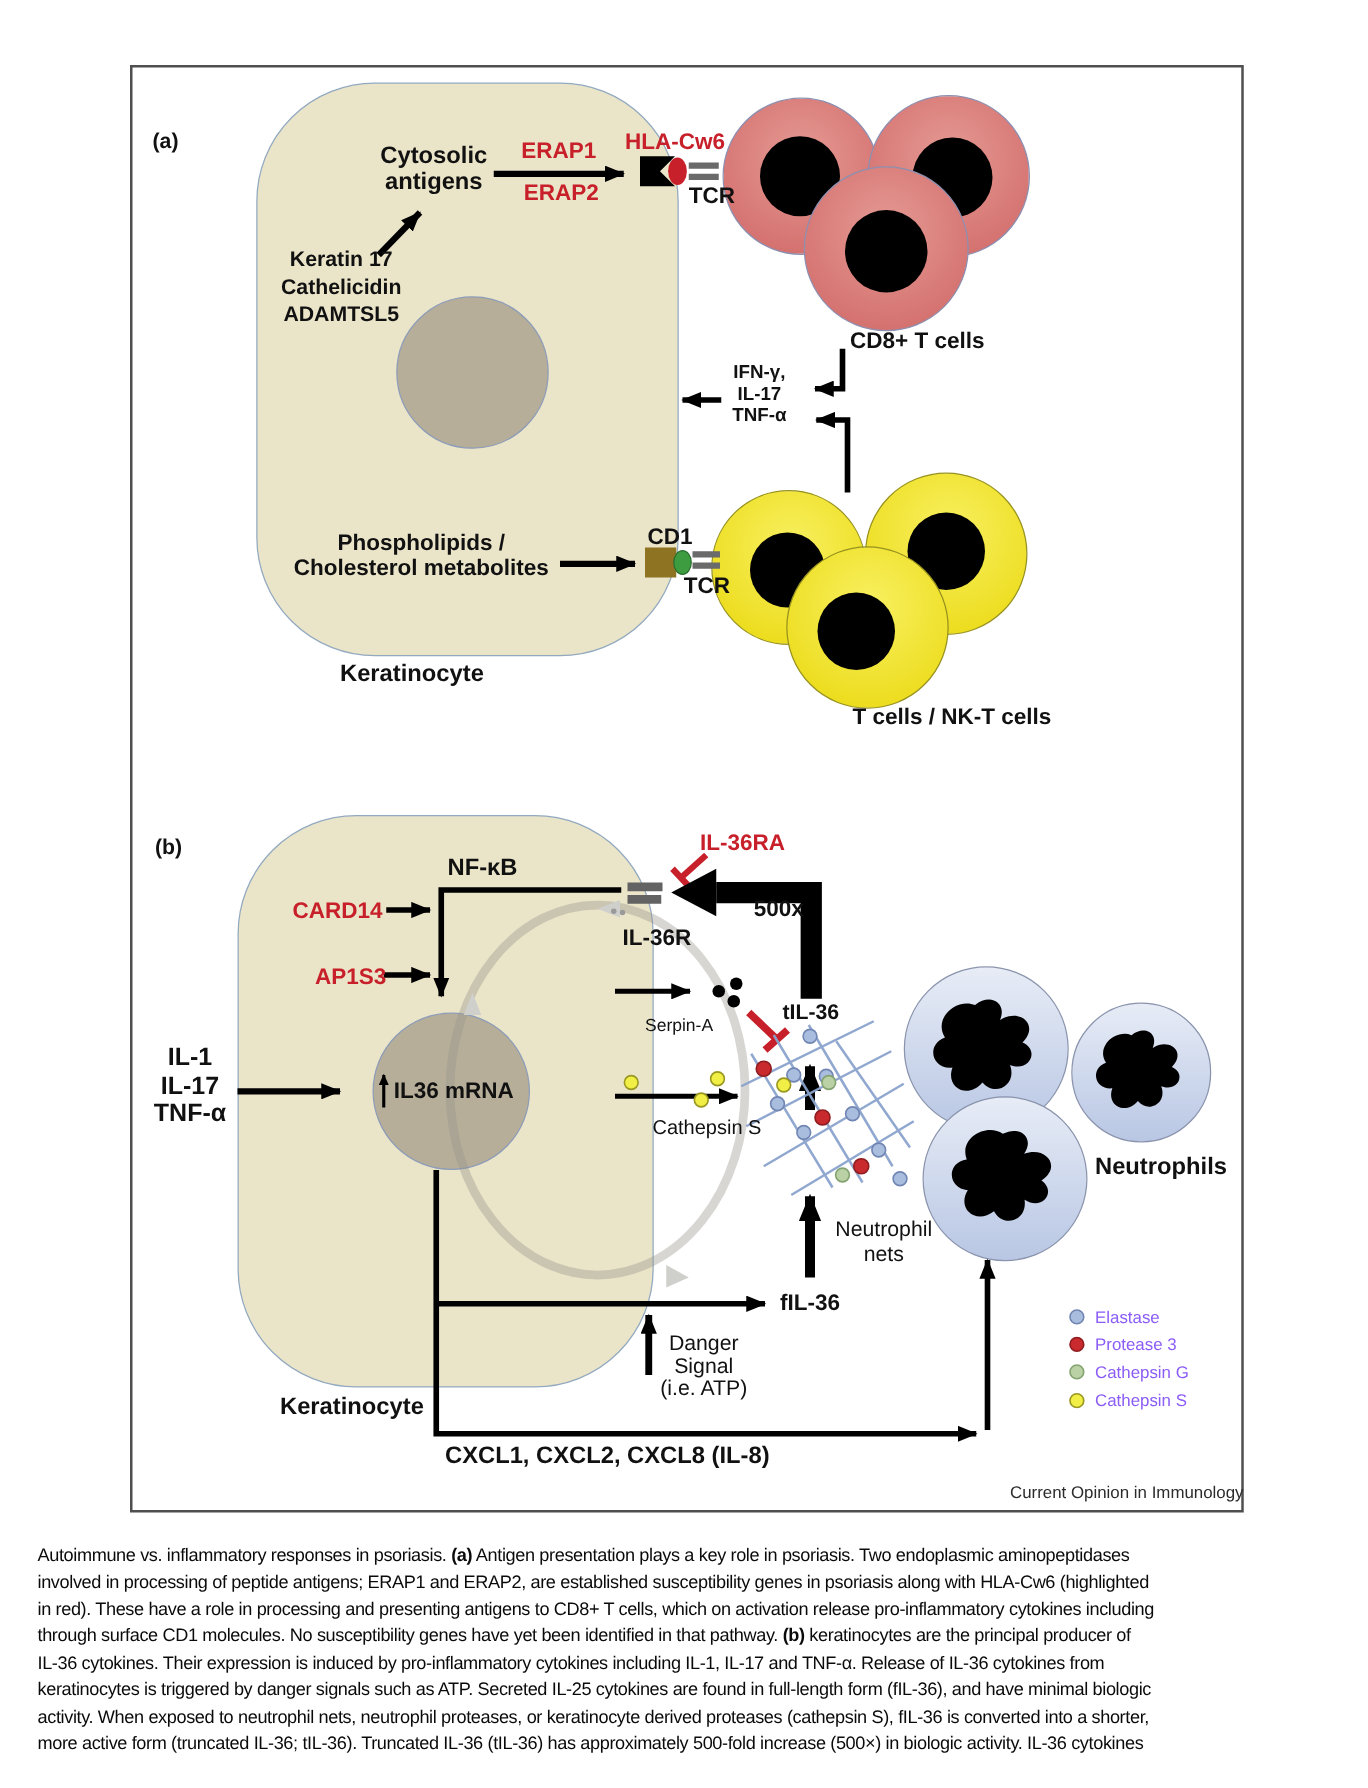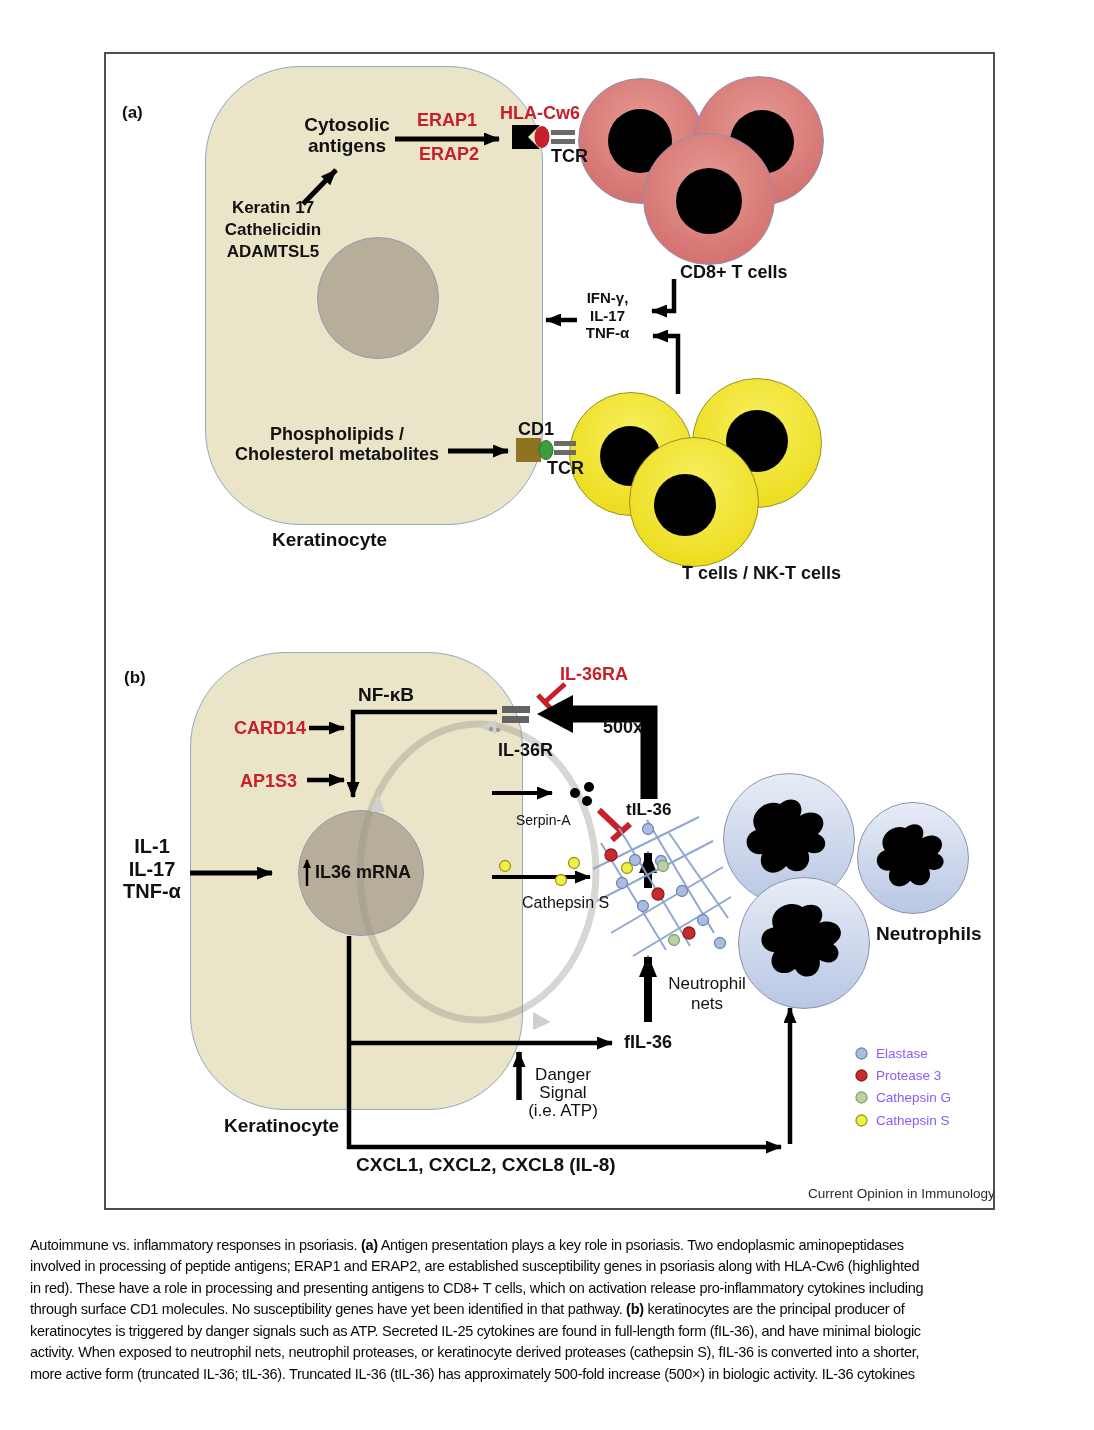--- a/index.html
+++ b/index.html
@@ -196,21 +196,21 @@
 Cholesterol metabolites</div>
   <div class="lbl b" style="left:518px;top:419px;font-size:18px;">CD1</div>
   <div class="lbl b" style="left:547px;top:458px;font-size:18px;">TCR</div>
   <div class="lbl b" style="left:682px;top:563px;font-size:18px;">T cells / NK-T cells</div>
   <div class="lbl b" style="left:272px;top:529px;font-size:19px;">Keratinocyte</div>
 
   <div class="lbl b" style="left:124px;top:668px;font-size:17px;">(b)</div>
   <div class="lbl b red" style="left:560px;top:664px;font-size:18px;">IL-36RA</div>
   <div class="lbl b red" style="left:234px;top:718px;font-size:18px;">CARD14</div>
   <div class="lbl b" style="left:358px;top:684px;font-size:19px;">NF-κB</div>
-  <div class="lbl b red" style="left:240px;top:771px;font-size:18px;">AP1S3</div>
+  <div class="lbl b red" style="left:252px;top:771px;font-size:18px;">AP1S3</div>
   <div class="lbl b" style="left:498px;top:740px;font-size:18px;">IL-36R</div>
   <div class="lbl b" style="left:603px;top:717px;font-size:18px;">500x</div>
   <div class="lbl" style="left:516px;top:813px;font-size:14px;">Serpin-A</div>
   <div class="lbl b" style="left:626px;top:800px;font-size:17px;">tIL-36</div>
   <div class="lbl" style="left:522px;top:894px;font-size:16px;">Cathepsin S</div>
   <div class="lbl b ctr" style="left:116px;top:835px;width:72px;font-size:20px;line-height:1.13;">IL-1
 IL-17
 TNF-α</div>
   <div class="lbl b" style="left:315px;top:862px;font-size:18px;">IL36 mRNA</div>
   <div class="lbl ctr" style="left:657px;top:974px;width:100px;font-size:17px;line-height:1.2;">Neutrophil
@@ -250,18 +250,19 @@
     </div>
   </div>
 
   <div class="journal" style="left:808px;top:1186px;">Current Opinion in Immunology</div>
 
   <div class="caption">
     <div class="cap-line"><span>Autoimmune vs. inflammatory responses in psoriasis. </span><b>(a)</b><span> Antigen presentation plays a key role in psoriasis. Two endoplasmic aminopeptidases</span></div>
     <div class="cap-line">involved in processing of peptide antigens; ERAP1 and ERAP2, are established susceptibility genes in psoriasis along with HLA-Cw6 (highlighted</div>
     <div class="cap-line">in red). These have a role in processing and presenting antigens to CD8+ T cells, which on activation release pro-inflammatory cytokines including</div>
     <div class="cap-line"><span>through surface CD1 molecules. No susceptibility genes have yet been identified in that pathway. </span><b>(b)</b><span> keratinocytes are the principal producer of</span></div>
+    <div class="cap-line">IL-36 cytokines. Their expression is induced by pro-inflammatory cytokines including IL-1, IL-17 and TNF-α. Release of IL-36 cytokines from</div>
     <div class="cap-line">keratinocytes is triggered by danger signals such as ATP. Secreted IL-25 cytokines are found in full-length form (fIL-36), and have minimal biologic</div>
     <div class="cap-line">activity. When exposed to neutrophil nets, neutrophil proteases, or keratinocyte derived proteases (cathepsin S), fIL-36 is converted into a shorter,</div>
     <div class="cap-line">more active form (truncated IL-36; tIL-36). Truncated IL-36 (tIL-36) has approximately 500-fold increase (500×) in biologic activity. IL-36 cytokines</div>
   </div>
 
 </div>
 
 </body></html>

